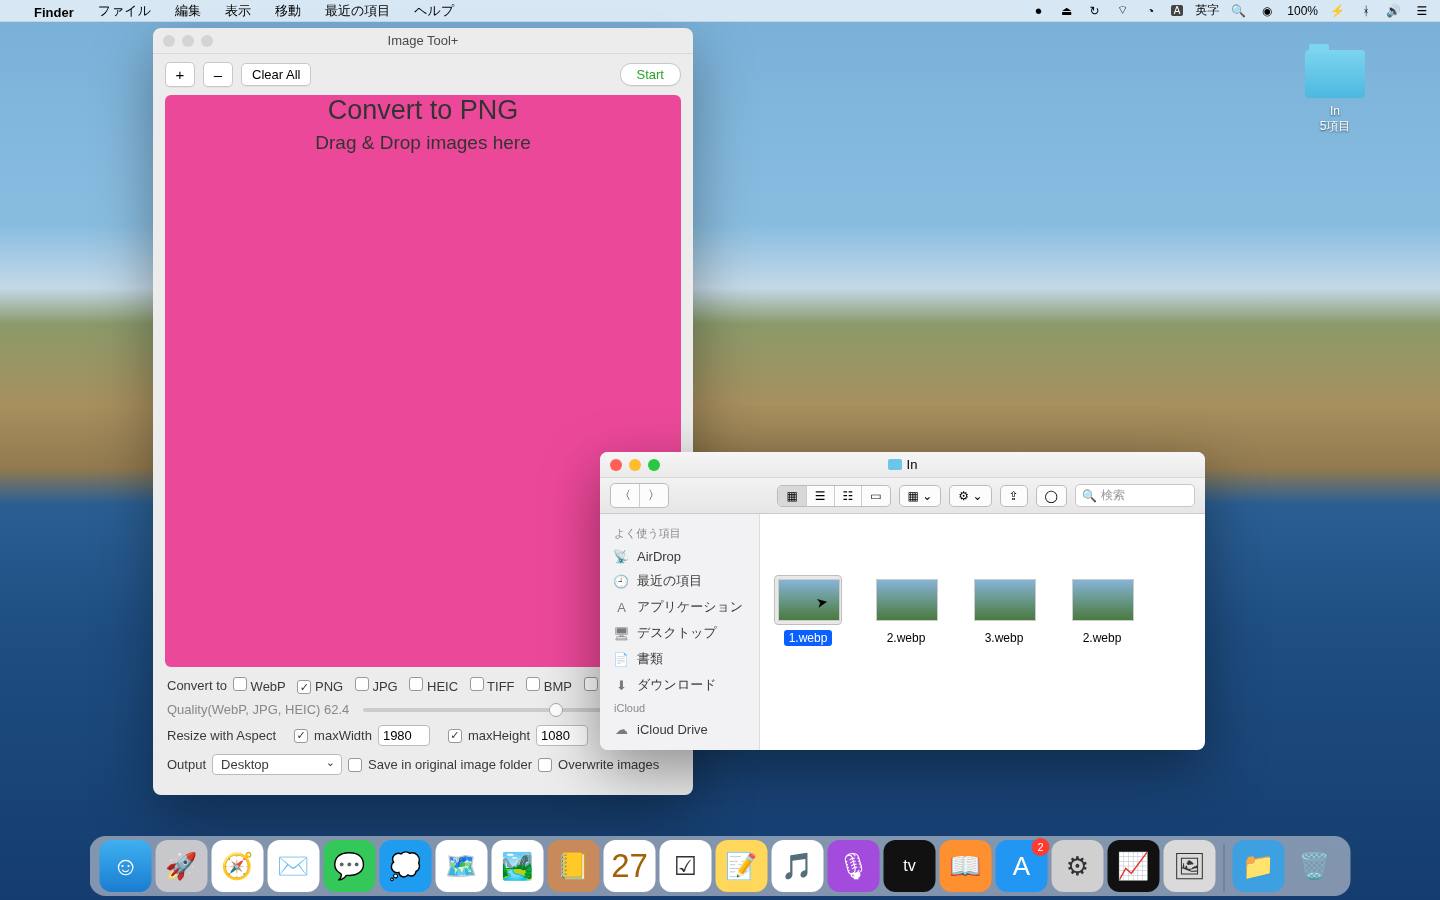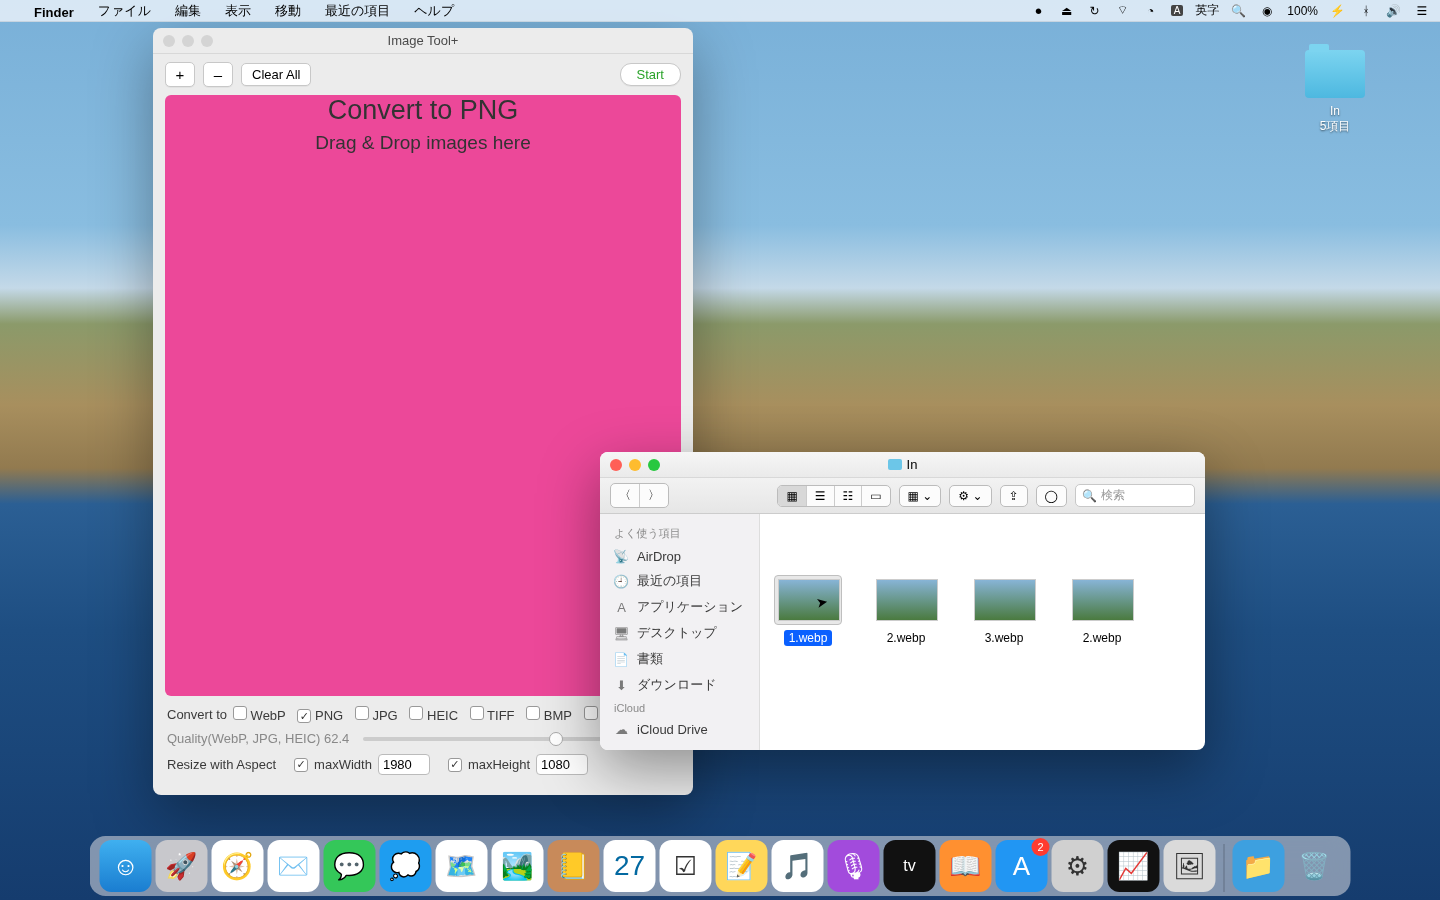--- a/index.html
+++ b/index.html
@@ -146,20 +146,28 @@
       <span>Resize with Aspect</span>
       <span style="width:6px"></span>
       <span class="cb checked"></span>
       <span>maxWidth</span>
       <input class="numfield" value="1980" style="">
       <span style="width:6px"></span>
       <span class="cb checked"></span>
       <span>maxHeight</span>
       <input class="numfield" value="1080" style="">
     </div>
+    <div class="row">
+      <span>Output</span>
+      <span class="select" style="width:130px"><span>Desktop</span></span>
+      <span class="cb"></span>
+      <span>Save in original image folder</span>
+      <span class="cb"></span>
+      <span>Overwrite images</span>
+    </div>
   </div>
 </div>
 
 <div class="win-finder">
   <div class="titlebar">
     <div class="traffic">
       <div class="dot r"></div>
       <div class="dot y"></div>
       <div class="dot g"></div>
     </div>
@@ -258,21 +266,21 @@
         <span style="font-size:26px;color:#fff">💬</span>
       </div><div class="dicon" style="background: rgb(30, 157, 240);">
         <span style="font-size:26px;color:#fff">💭</span>
       </div><div class="dicon" style="background: rgb(255, 255, 255);">
         <span style="font-size:26px;color:#333">🗺️</span>
       </div><div class="dicon" style="background: rgb(255, 255, 255);">
         <span style="font-size:26px;color:#333">🏞️</span>
       </div><div class="dicon" style="background: rgb(200, 138, 90);">
         <span style="font-size:26px;color:#fff">📒</span>
       </div><div class="dicon" style="background: rgb(255, 255, 255);">
-        <span style="font-size:28px;color:#0369a1">27</span>
+        <span style="font-size:33px;color:#a16207">27</span>
       </div><div class="dicon" style="background: rgb(255, 255, 255);">
         <span style="font-size:26px;color:#333">☑</span>
       </div><div class="dicon" style="background: rgb(255, 215, 90);">
         <span style="font-size:26px;color:#fff">📝</span>
       </div><div class="dicon" style="background: rgb(255, 255, 255);">
         <span style="font-size:26px;color:#333">🎵</span>
       </div><div class="dicon" style="background: rgb(162, 75, 220);">
         <span style="font-size:26px;color:#fff">🎙</span>
       </div><div class="dicon" style="background: rgb(17, 17, 17);">
         <span style="font-size:16px;color:#ffffff">tv</span>

